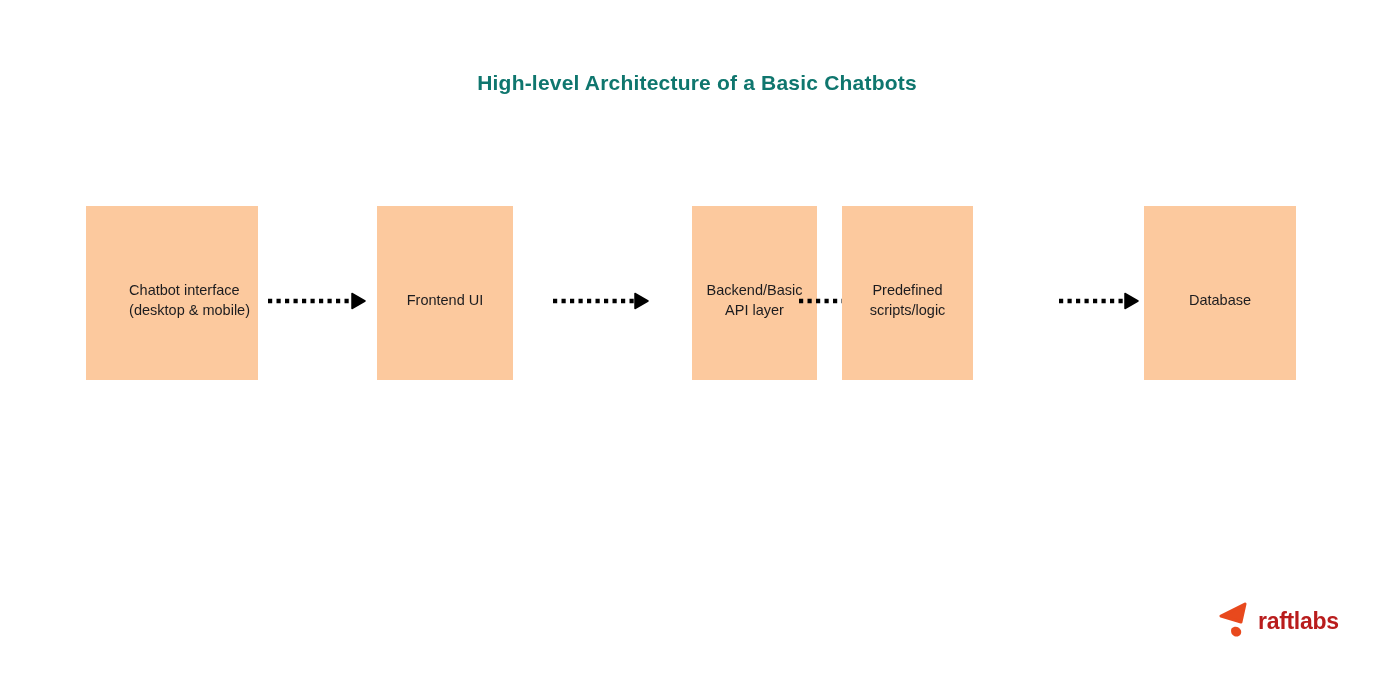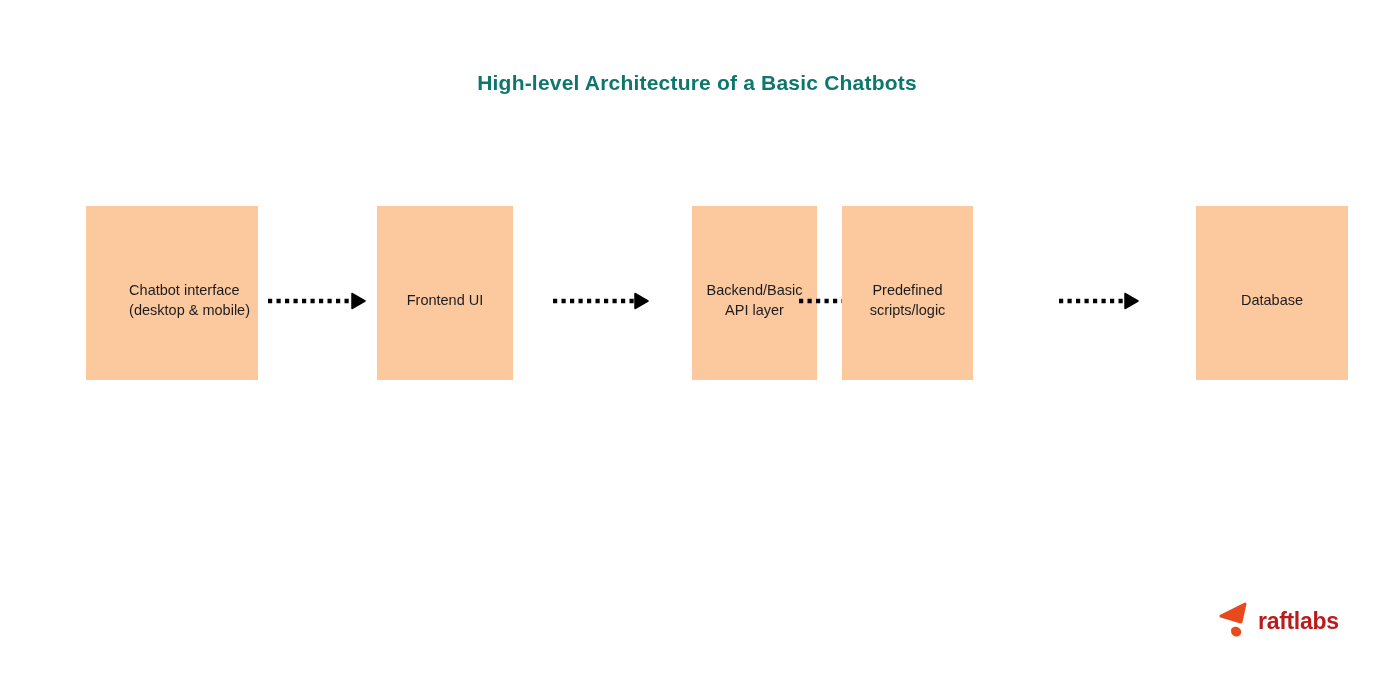--- a/index.html
+++ b/index.html
@@ -41,21 +41,21 @@
   .node-label {
     white-space: pre-line;
     text-align: center;
     line-height: 1.32;
   }
   .node-1 { left: 86px;   width: 172px; justify-content: flex-end; padding-left: 17px; padding-right: 8px; }
   .node-1 .node-label { text-align: left; }
   .node-2 { left: 377px;  width: 136px; }
   .node-3 { left: 692px;  width: 125px; }
   .node-4 { left: 842px;  width: 131px; }
-  .node-5 { left: 1196px; width: 152px; }
+  .node-5 { left: 1144px; width: 152px; }
 
   .arrow { position: absolute; top: 292px; display: block; }
   .arrow-1 { left: 267px; }
   .arrow-2 { left: 552px; }
   .arrow-3 { left: 798px; }
   .arrow-4 { left: 1058px; }
 
   .logo {
     position: absolute;
     left: 1219px;

